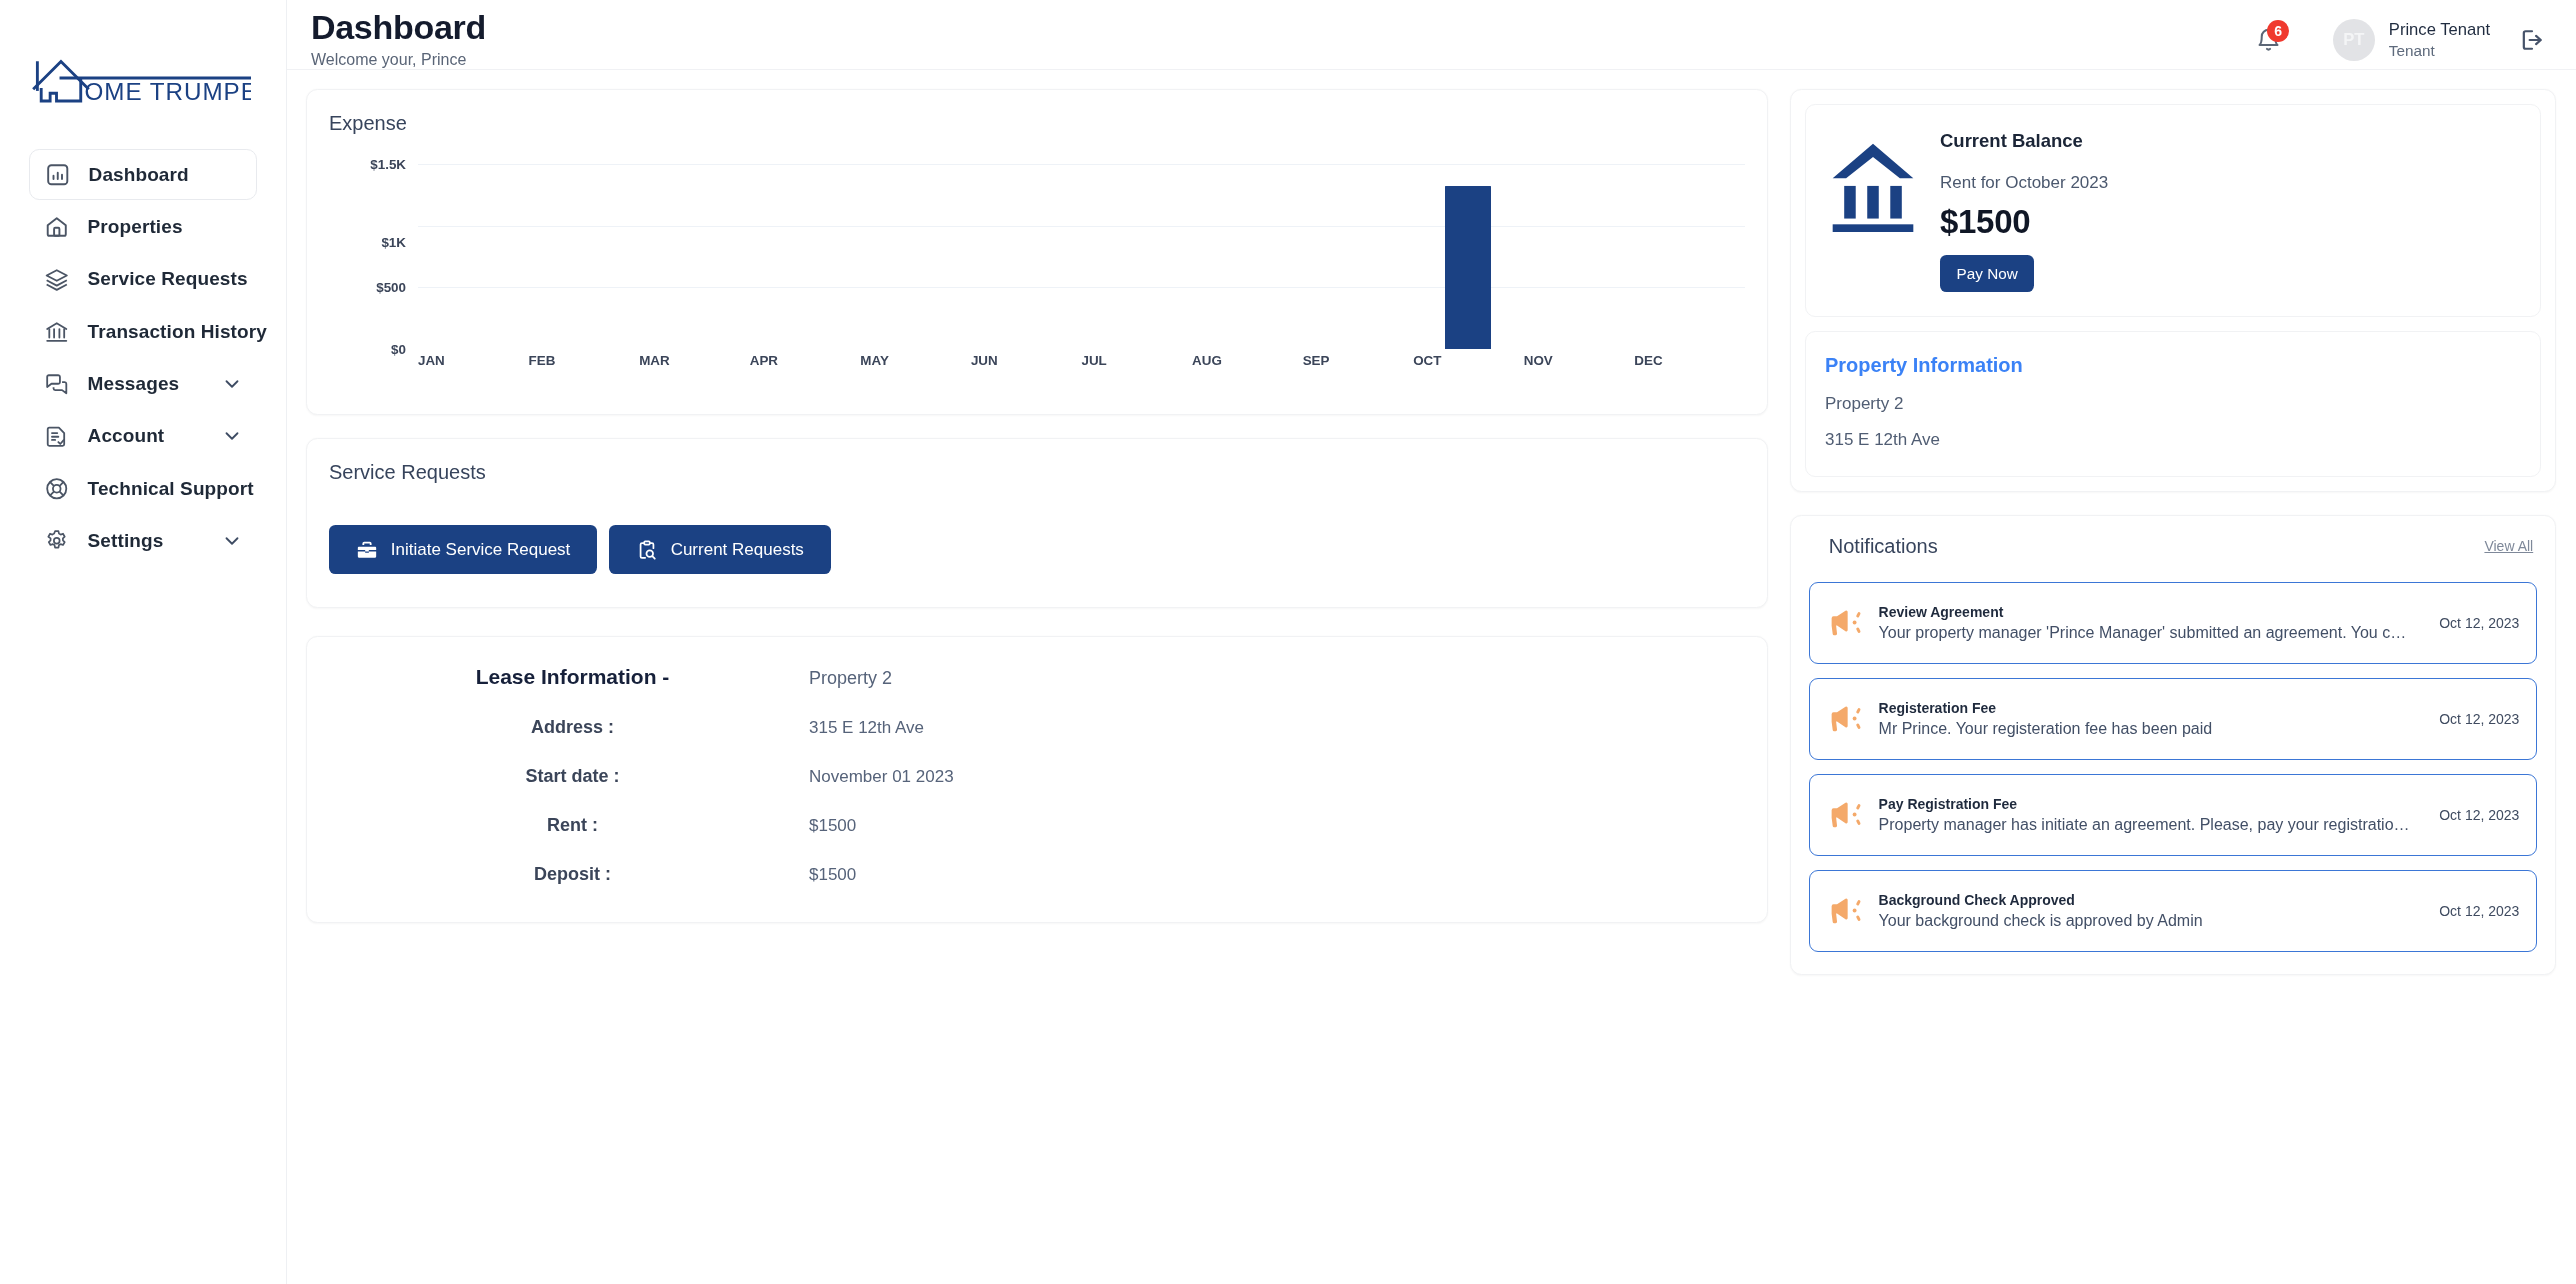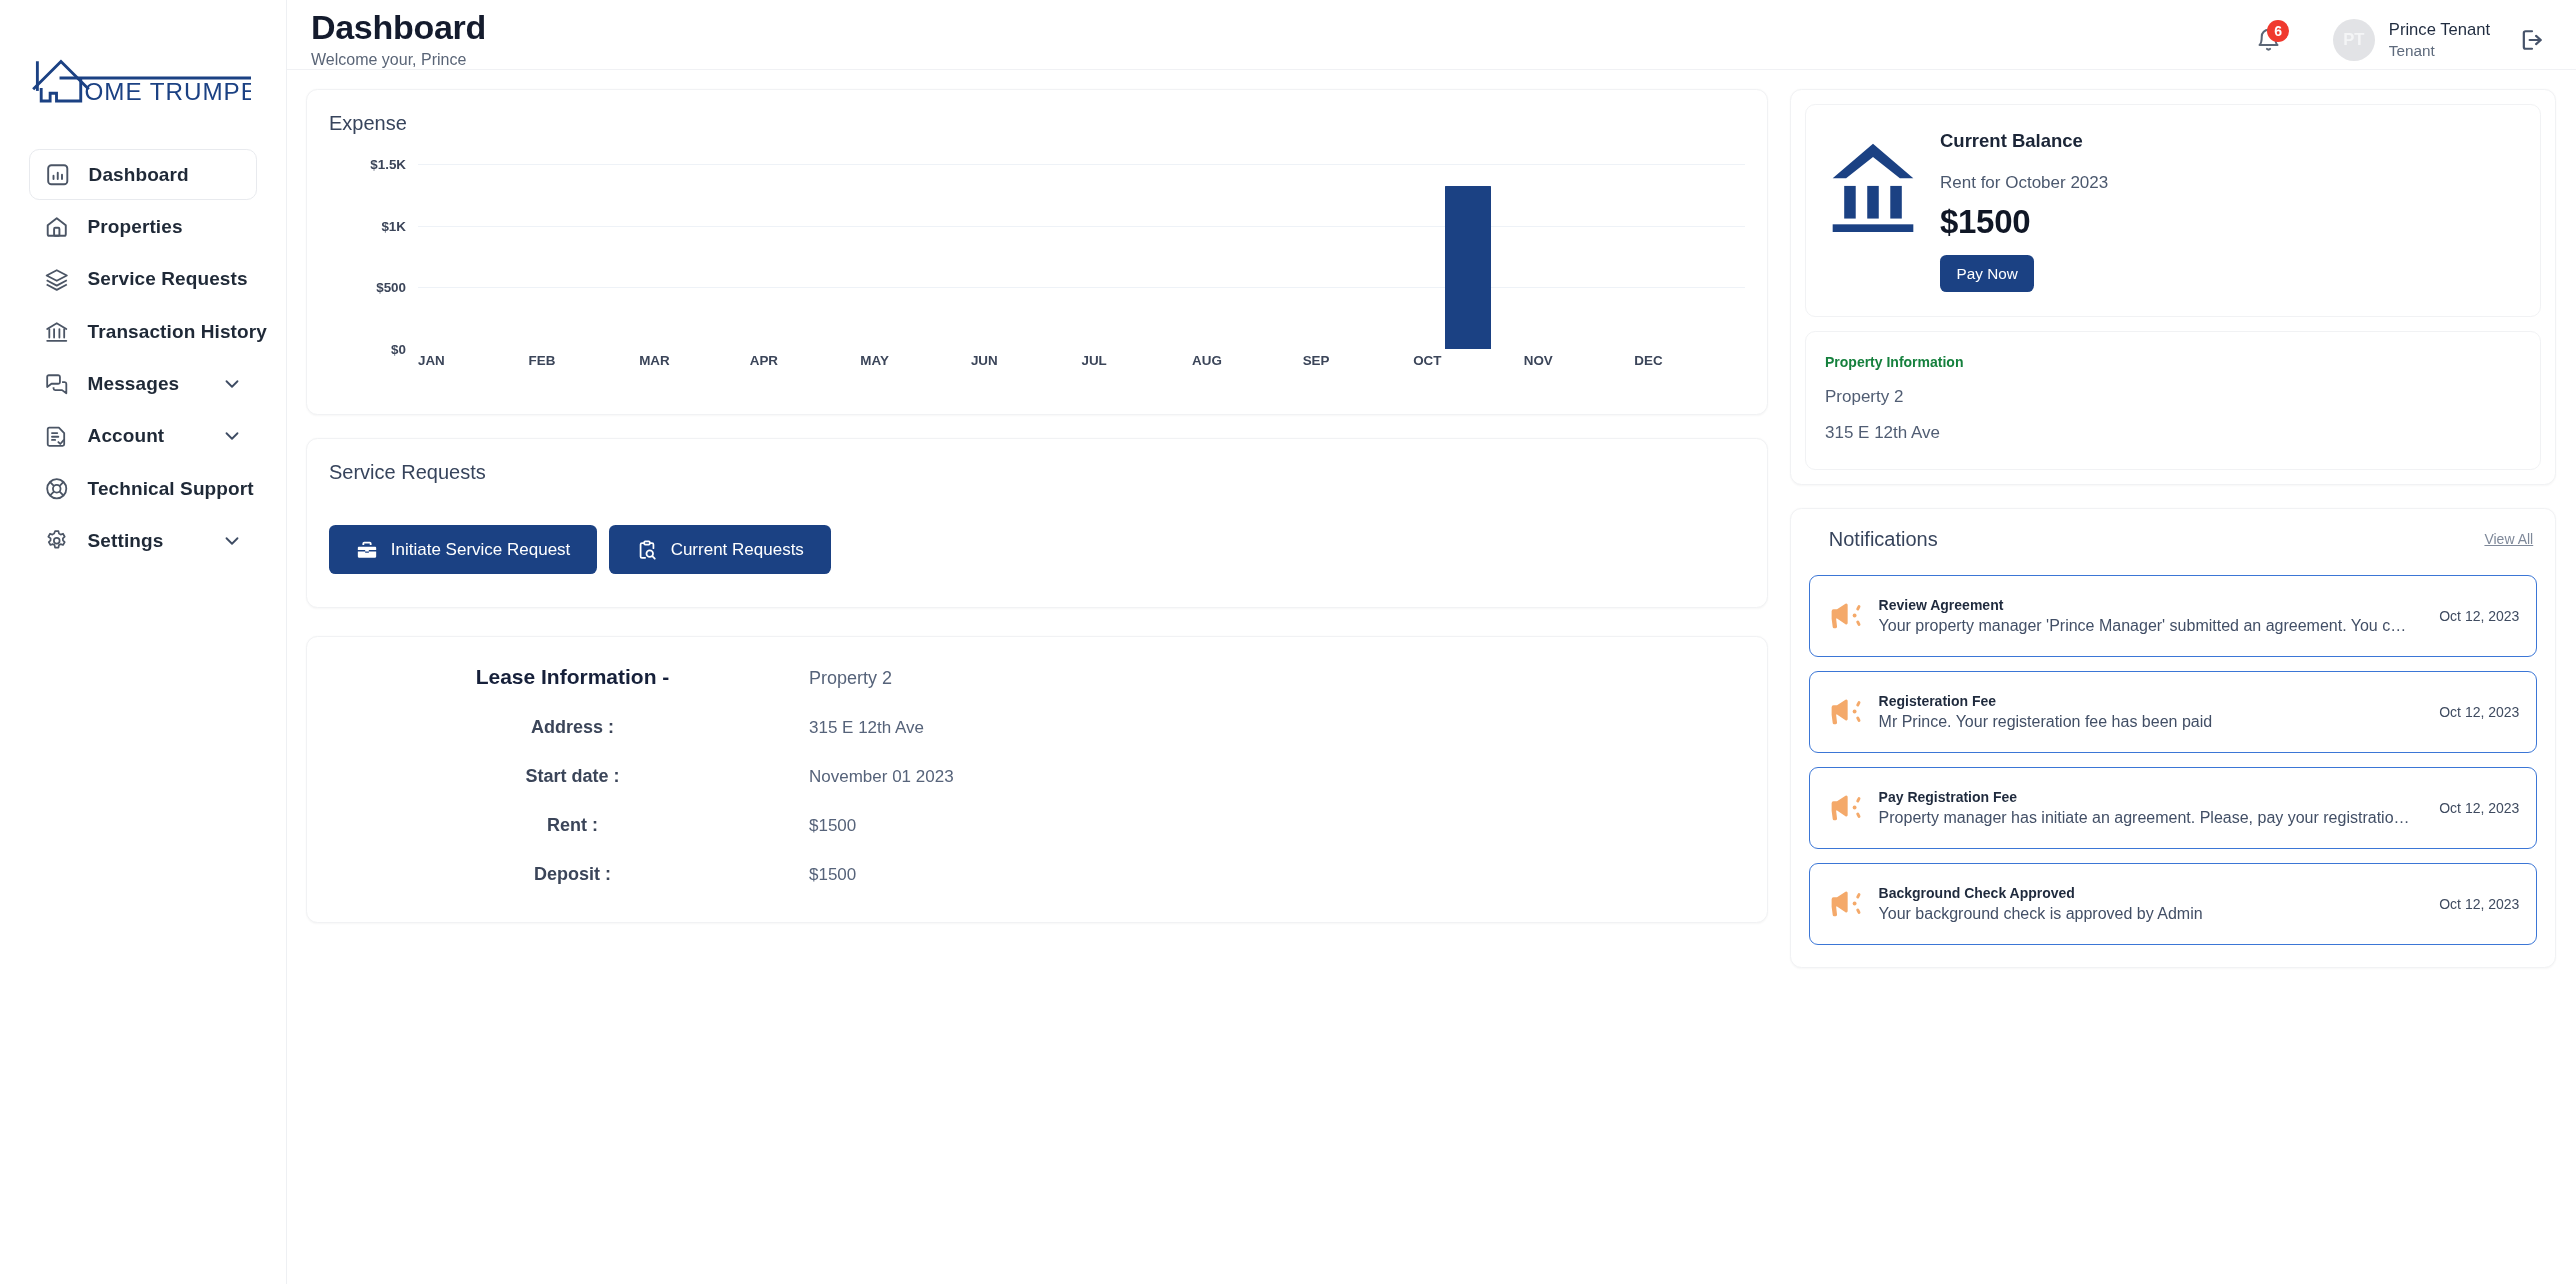--- a/index.html
+++ b/index.html
@@ -165,21 +165,21 @@
   .balance-title { font-size: 18.5px; font-weight: 700; color: #1b2537; }
   .balance-sub { font-size: 17px; color: #4b586e; margin-top: 20.4px; }
   .balance-amount { font-size: 33px; font-weight: 700; color: #101726; margin-top: 10.2px; letter-spacing: -0.3px; }
   .btn-pay {
     margin-top: 14px;
     background: #1b4183; color: #fff; border: none;
     border-radius: 6.4px; height: 37px; padding: 0 16.6px;
     font-size: 15.3px; font-family: inherit; cursor: pointer;
   }
   .propinfo { padding: 22px 19px 25.5px 19px; margin-top: 14px; }
-  .propinfo-title { font-size: 14px; font-weight: 700; color: #15803d; }
+  .propinfo-title { font-size: 20px; font-weight: 700; color: #3b82f6; }
   .propinfo-line { font-size: 17px; color: #505d73; margin-top: 16.6px; }
 
   .notif-card { padding: 19px 18px 22px 18px; }
   .notif-head { display: flex; align-items: center; justify-content: space-between; padding: 0 3.8px; margin-left: 16px; }
   .notif-title { font-size: 20px; color: #37445c; }
   .view-all { font-size: 14px; color: #7e8899; text-decoration: underline; cursor: pointer; }
   .notif-list { margin-top: 24px; display: flex; flex-direction: column; gap: 14px; }
   .notif-item {
     border: 1.9px solid #3b76d6;
     border-radius: 9px;
@@ -354,21 +354,21 @@
     <div class="content">
 
       <div class="col-left">
 
         <section class="card chart-card">
           <div class="card-title">Expense</div>
           <div class="chart-area">
             <div class="y-axis">
               <div class="y-tick" style="top:185px">$0</div>
               <div class="y-tick" style="top:123px">$500</div>
-              <div class="y-tick" style="top:62px">$1K</div>
+              <div class="y-tick" style="top:78px">$1K</div>
               <div class="y-tick" style="top:0px">$1.5K</div>
             </div>
             <div class="plot">
               <div class="gridline" style="top:0px"></div>
               <div class="gridline" style="top:62px"></div>
               <div class="gridline" style="top:123px"></div>
               <div class="bars" id="bars">
                   <div class="bar-slot"></div>
                   <div class="bar-slot"></div>
                   <div class="bar-slot"></div>

